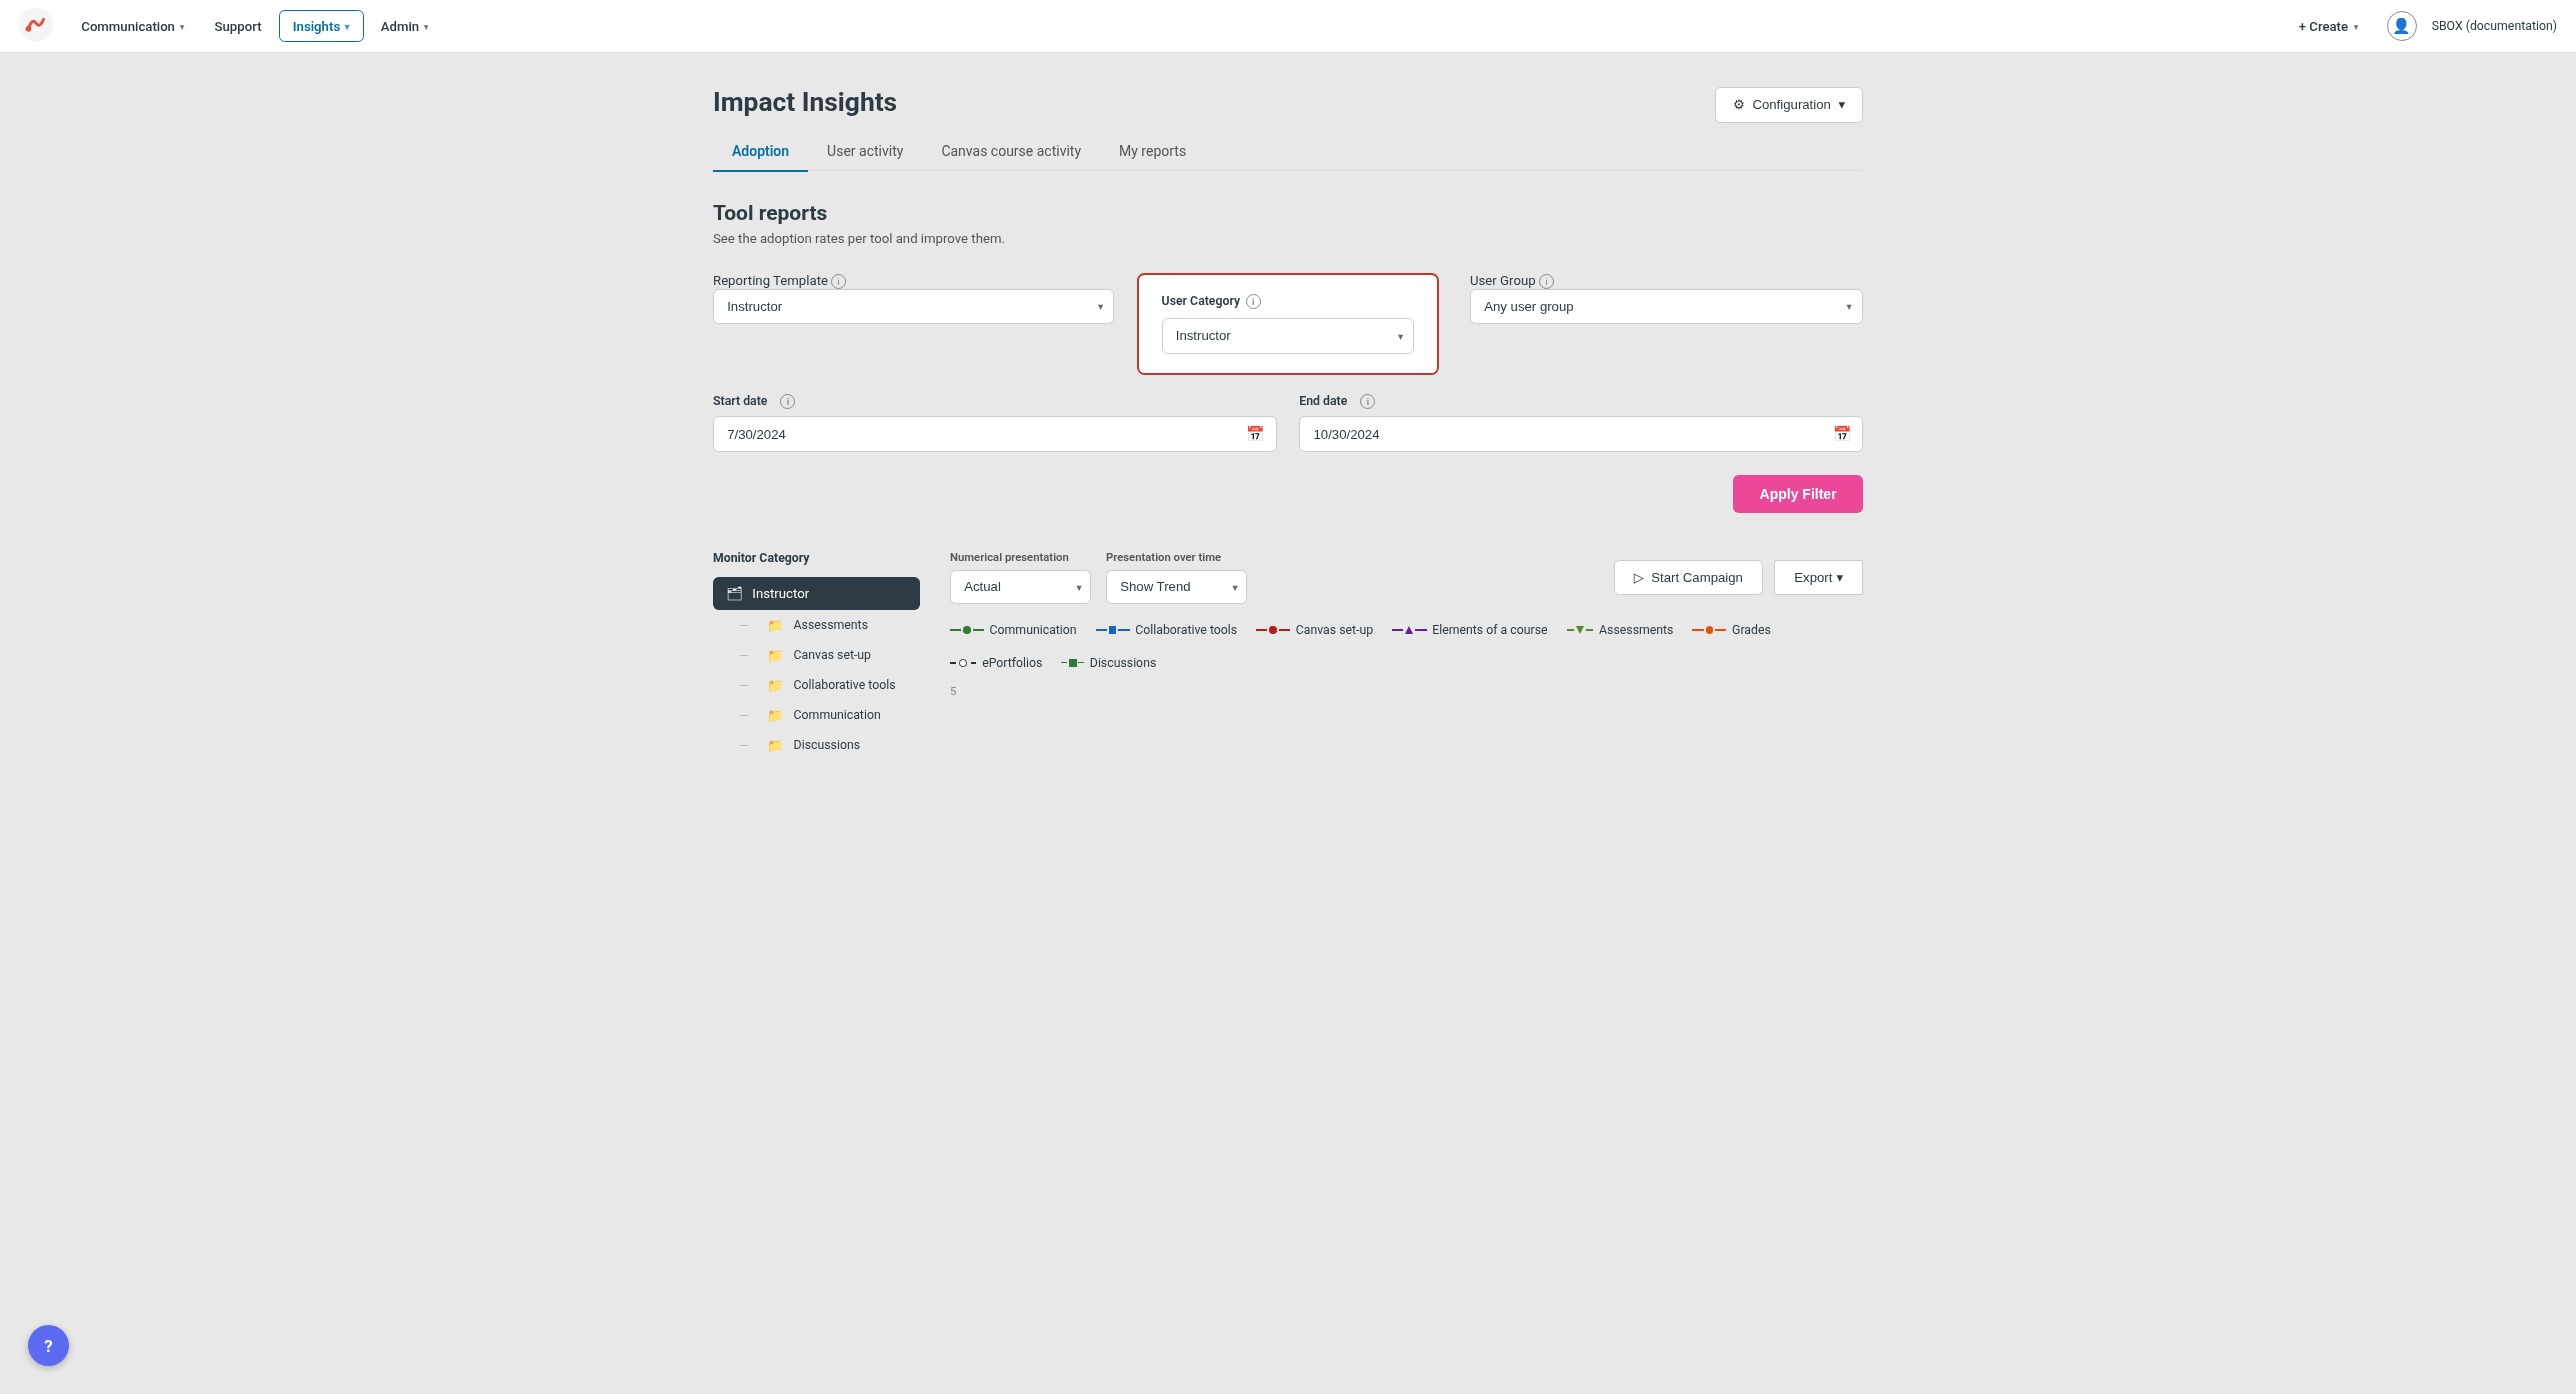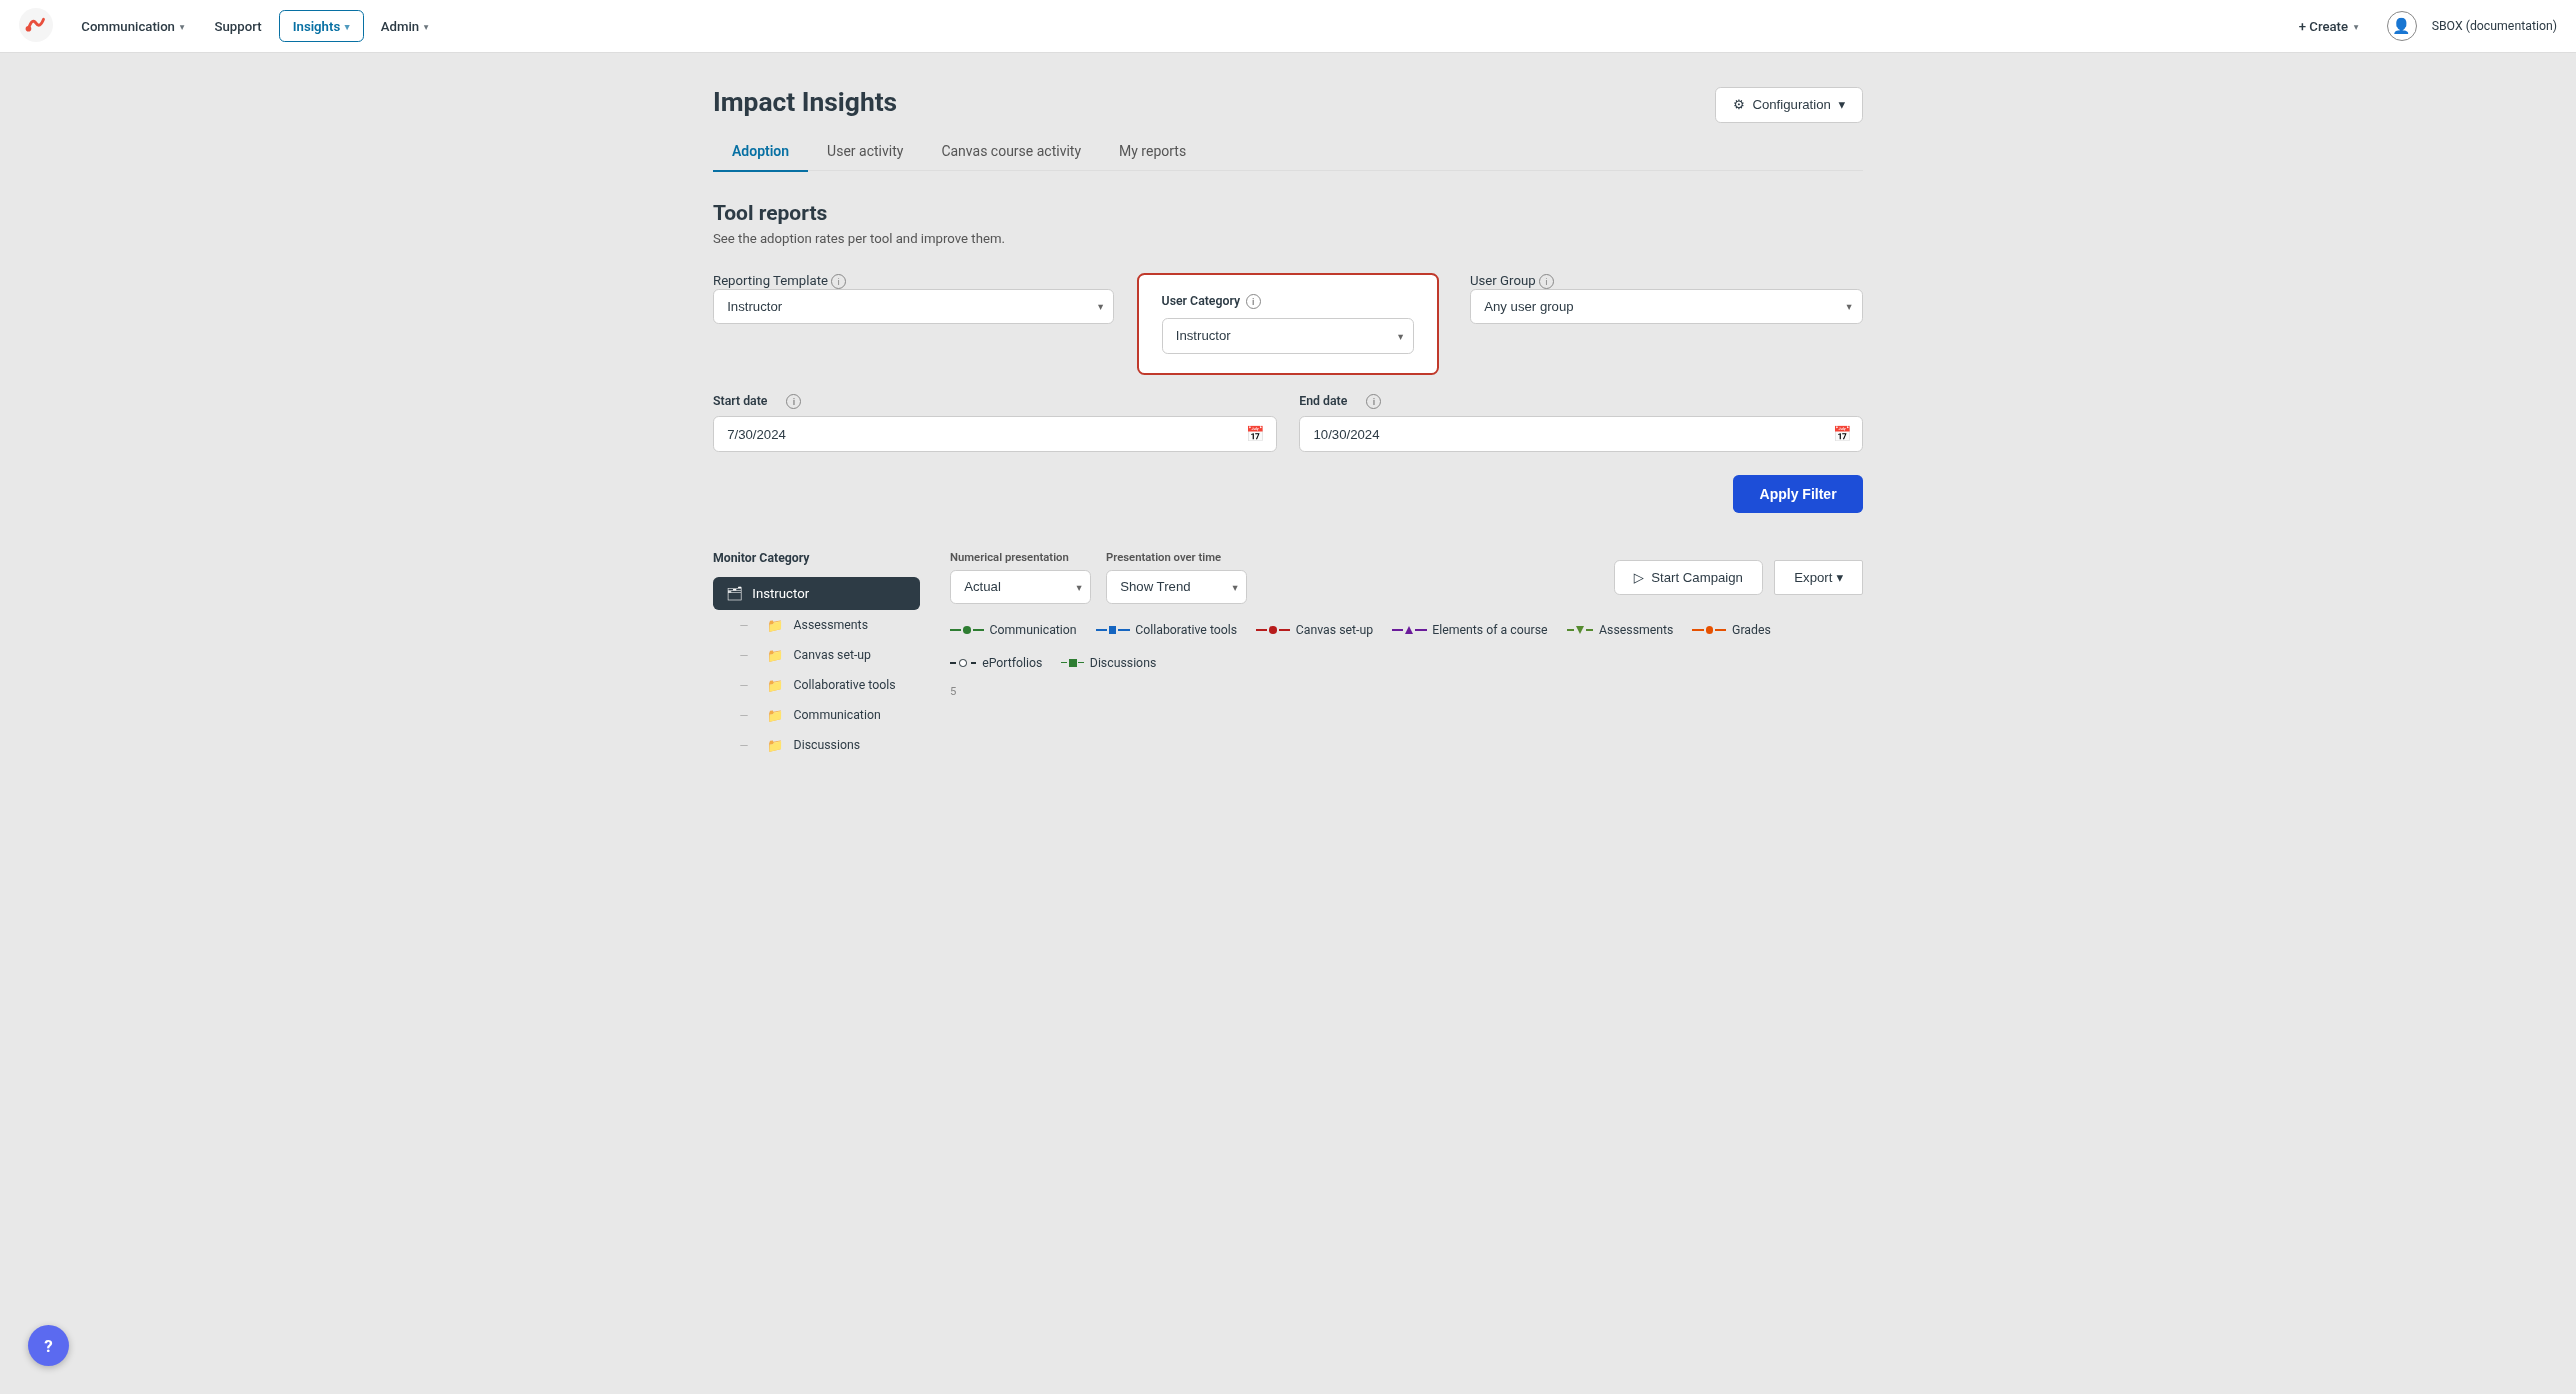--- a/index.html
+++ b/index.html
@@ -214,21 +214,21 @@
       grid-template-columns: 1fr 1fr;
       gap: 22.6px;
       margin-bottom: 22.6px;
     }
     .date-group label {
       font-size: 12.3px;
       font-weight: 600;
       color: #2d3b45;
       display: flex;
       align-items: center;
-      gap: 19px;
+      gap: 13px;
       margin-bottom: 7.5px;
     }
     .date-input-wrapper {
       position: relative;
     }
     .date-input-wrapper input {
       width: 100%;
       padding: 9.4px 40px 9.4px 13.2px;
       border: 0.9px solid #ccc;
       border-radius: 5.7px;
@@ -247,21 +247,21 @@
       pointer-events: none;
     }
 
     
     .filter-actions {
       display: flex;
       justify-content: flex-end;
       margin-bottom: 38px;
     }
     .apply-btn {
-      background: #1d4ed8;
+      background: #ec4899;
       color: #fff;
       border: none;
       border-radius: 5.7px;
       padding: 11.3px 26.4px;
       font-size: 14px;
       font-weight: 600;
       cursor: pointer;
     }
 
     

